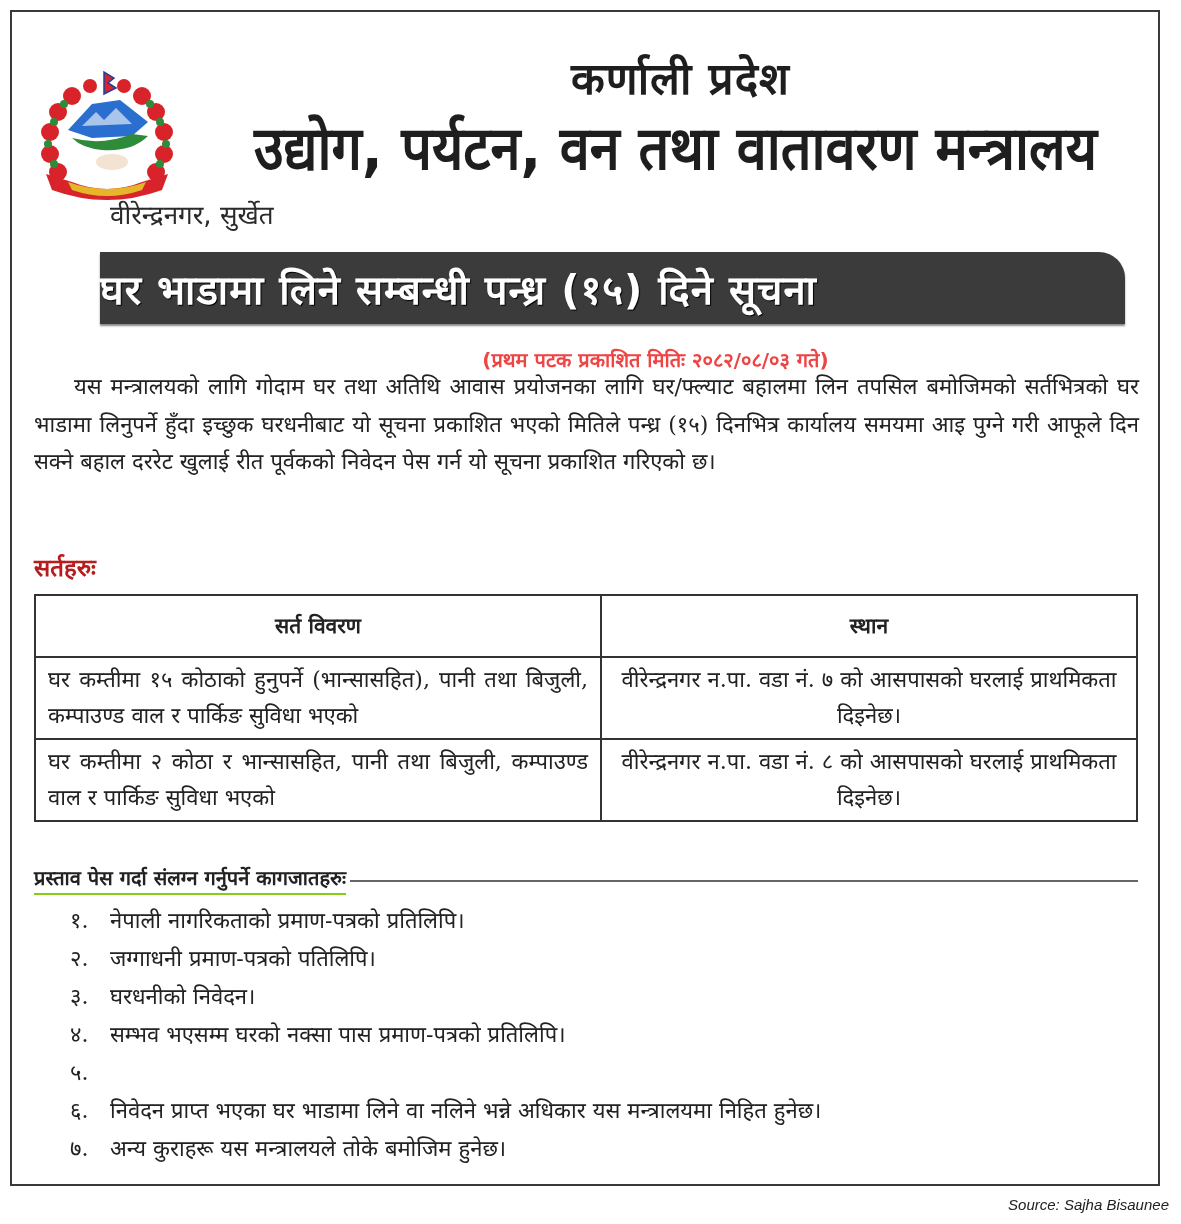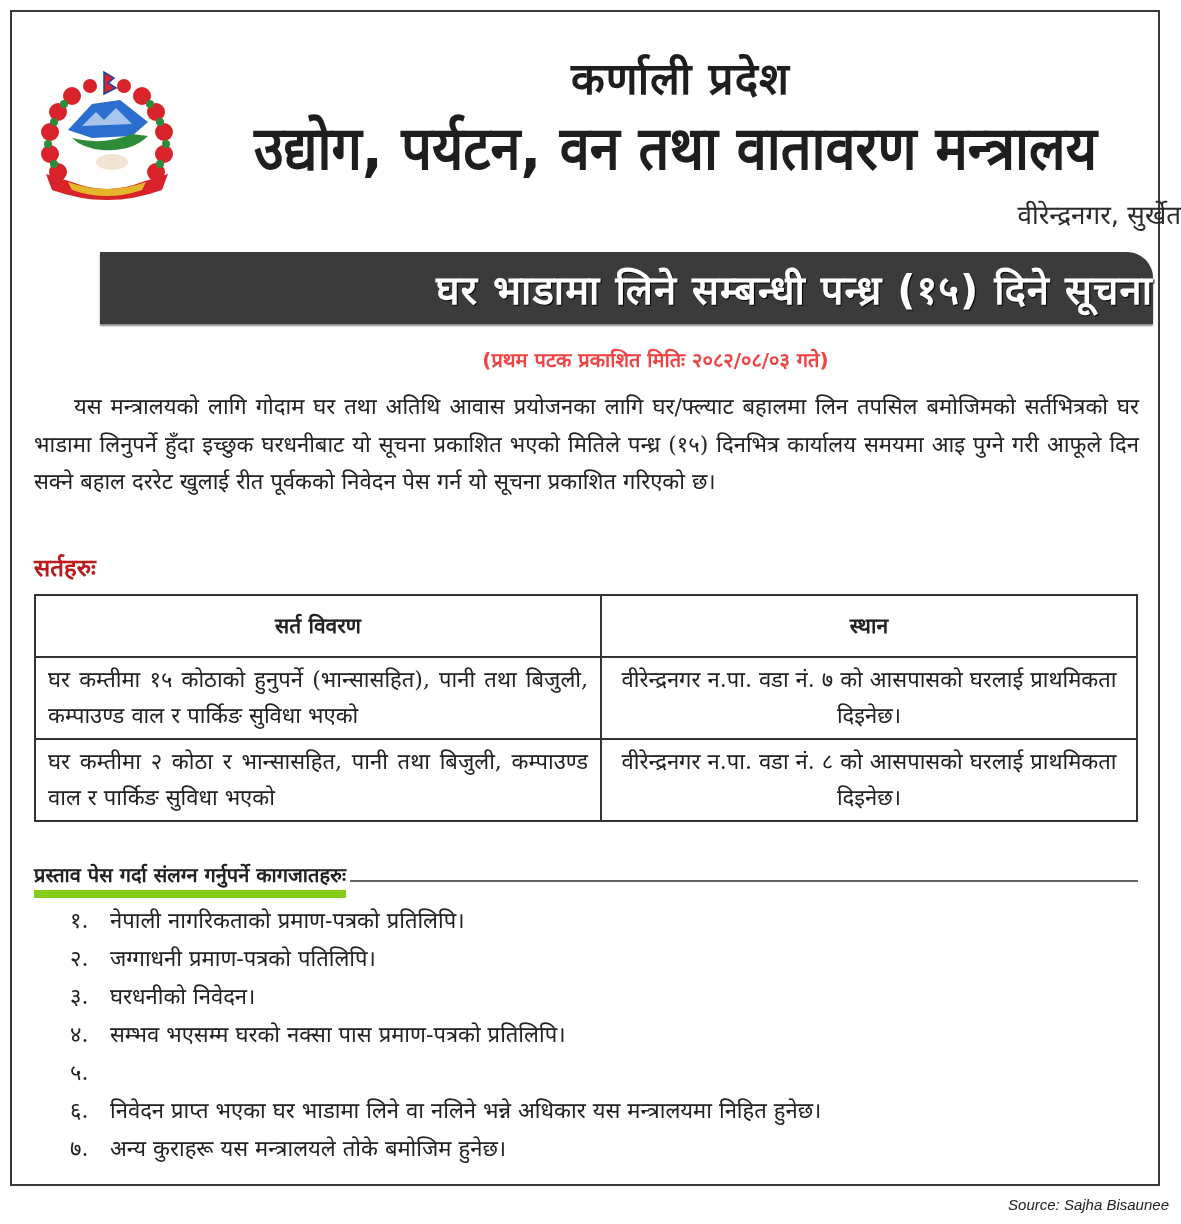--- a/index.html
+++ b/index.html
@@ -19,42 +19,42 @@
       padding-left: 180px;
       font-size: 44px; font-weight: bold; color: #1e1e1e; letter-spacing: 1px; margin-top: 9px;
     }
     .ministry {
       position: absolute; left: 190px; right: 20px; top: 108px; text-align: center;
       font-size: 60px; font-weight: bold; color: #1e1e1e; line-height: 80px;
       transform: scaleX(0.9); transform-origin: center;
       white-space: nowrap;
     }
     .location {
-      position: absolute; left: 0; right: 0; top: 196px; text-align: right;
+      position: absolute; left: 0; right: 0; top: 196px; text-align: left;
       padding-left: 110px;
       font-size: 26px; color: #2a2a2a;
     }
     .notice-bar {
       position: absolute; left: 100px; top: 252px; width: 1025px; height: 72px;
       background: #3b3b3b; border-top-right-radius: 26px;
       box-shadow: 0 2px 2px #888;
-      display: flex; align-items: center; justify-content: flex-end; padding-left: 28px;
+      display: flex; align-items: center; justify-content: flex-start;
     }
     .notice-title {
       color: #ffffff; font-size: 40px; font-weight: bold; letter-spacing: 1px;
       text-shadow: 1px 1px 1px #000;
       white-space: nowrap;
     }
     .pub-date {
       position: absolute; left: 0; right: 0; top: 346px; text-align: center;
       font-size: 20px; font-weight: bold; color: #ef4444;
       padding-left: 130px;
     }
     .body-para {
-      position: absolute; left: 34px; width: 1105px; top: 388px;
+      position: absolute; left: 34px; width: 1105px; top: 368px;
       font-family: "DejaVu Serif", serif; font-size: 22px; line-height: 37.5px;
       text-align: justify; color: #222; text-indent: 40px;
     }
     .conditions-heading {
       position: absolute; left: 34px; top: 550px;
       font-size: 24px; font-weight: bold; color: #b91c1c;
     }
     table.conditions {
       position: absolute; left: 34px; top: 594px; width: 1104px;
       border-collapse: collapse;
@@ -65,21 +65,21 @@
       line-height: 36px;
     }
     table.conditions th { font-weight: bold; height: 52px; vertical-align: middle; font-size: 21px; }
     table.conditions td.col1 { width: 540px; text-align: justify; }
     .docs-heading-wrap {
       position: absolute; left: 34px; top: 862px; width: 1104px; height: 34px;
       display: flex; align-items: center;
     }
     .docs-heading {
       font-size: 20px; font-weight: bold; color: #222; white-space: nowrap;
-      border-bottom: 8px solid #84cc16; padding-bottom: 2px;
+      border-bottom: 2px solid #84cc16; padding-bottom: 2px;
     }
     .docs-line { flex: 1; height: 2px; background: #666; margin-left: 4px; margin-top: 4px; }
     ol.docs {
       position: absolute; left: 70px; top: 902px; margin: 0; padding: 0; list-style: none;
       font-family: "DejaVu Serif", serif; font-size: 22px; line-height: 38px; color: #222;
     }
     ol.docs li { display: flex; }
     ol.docs li .num { width: 40px; flex: none; }
     .source {
       position: absolute; right: 12px; top: 1196px;

